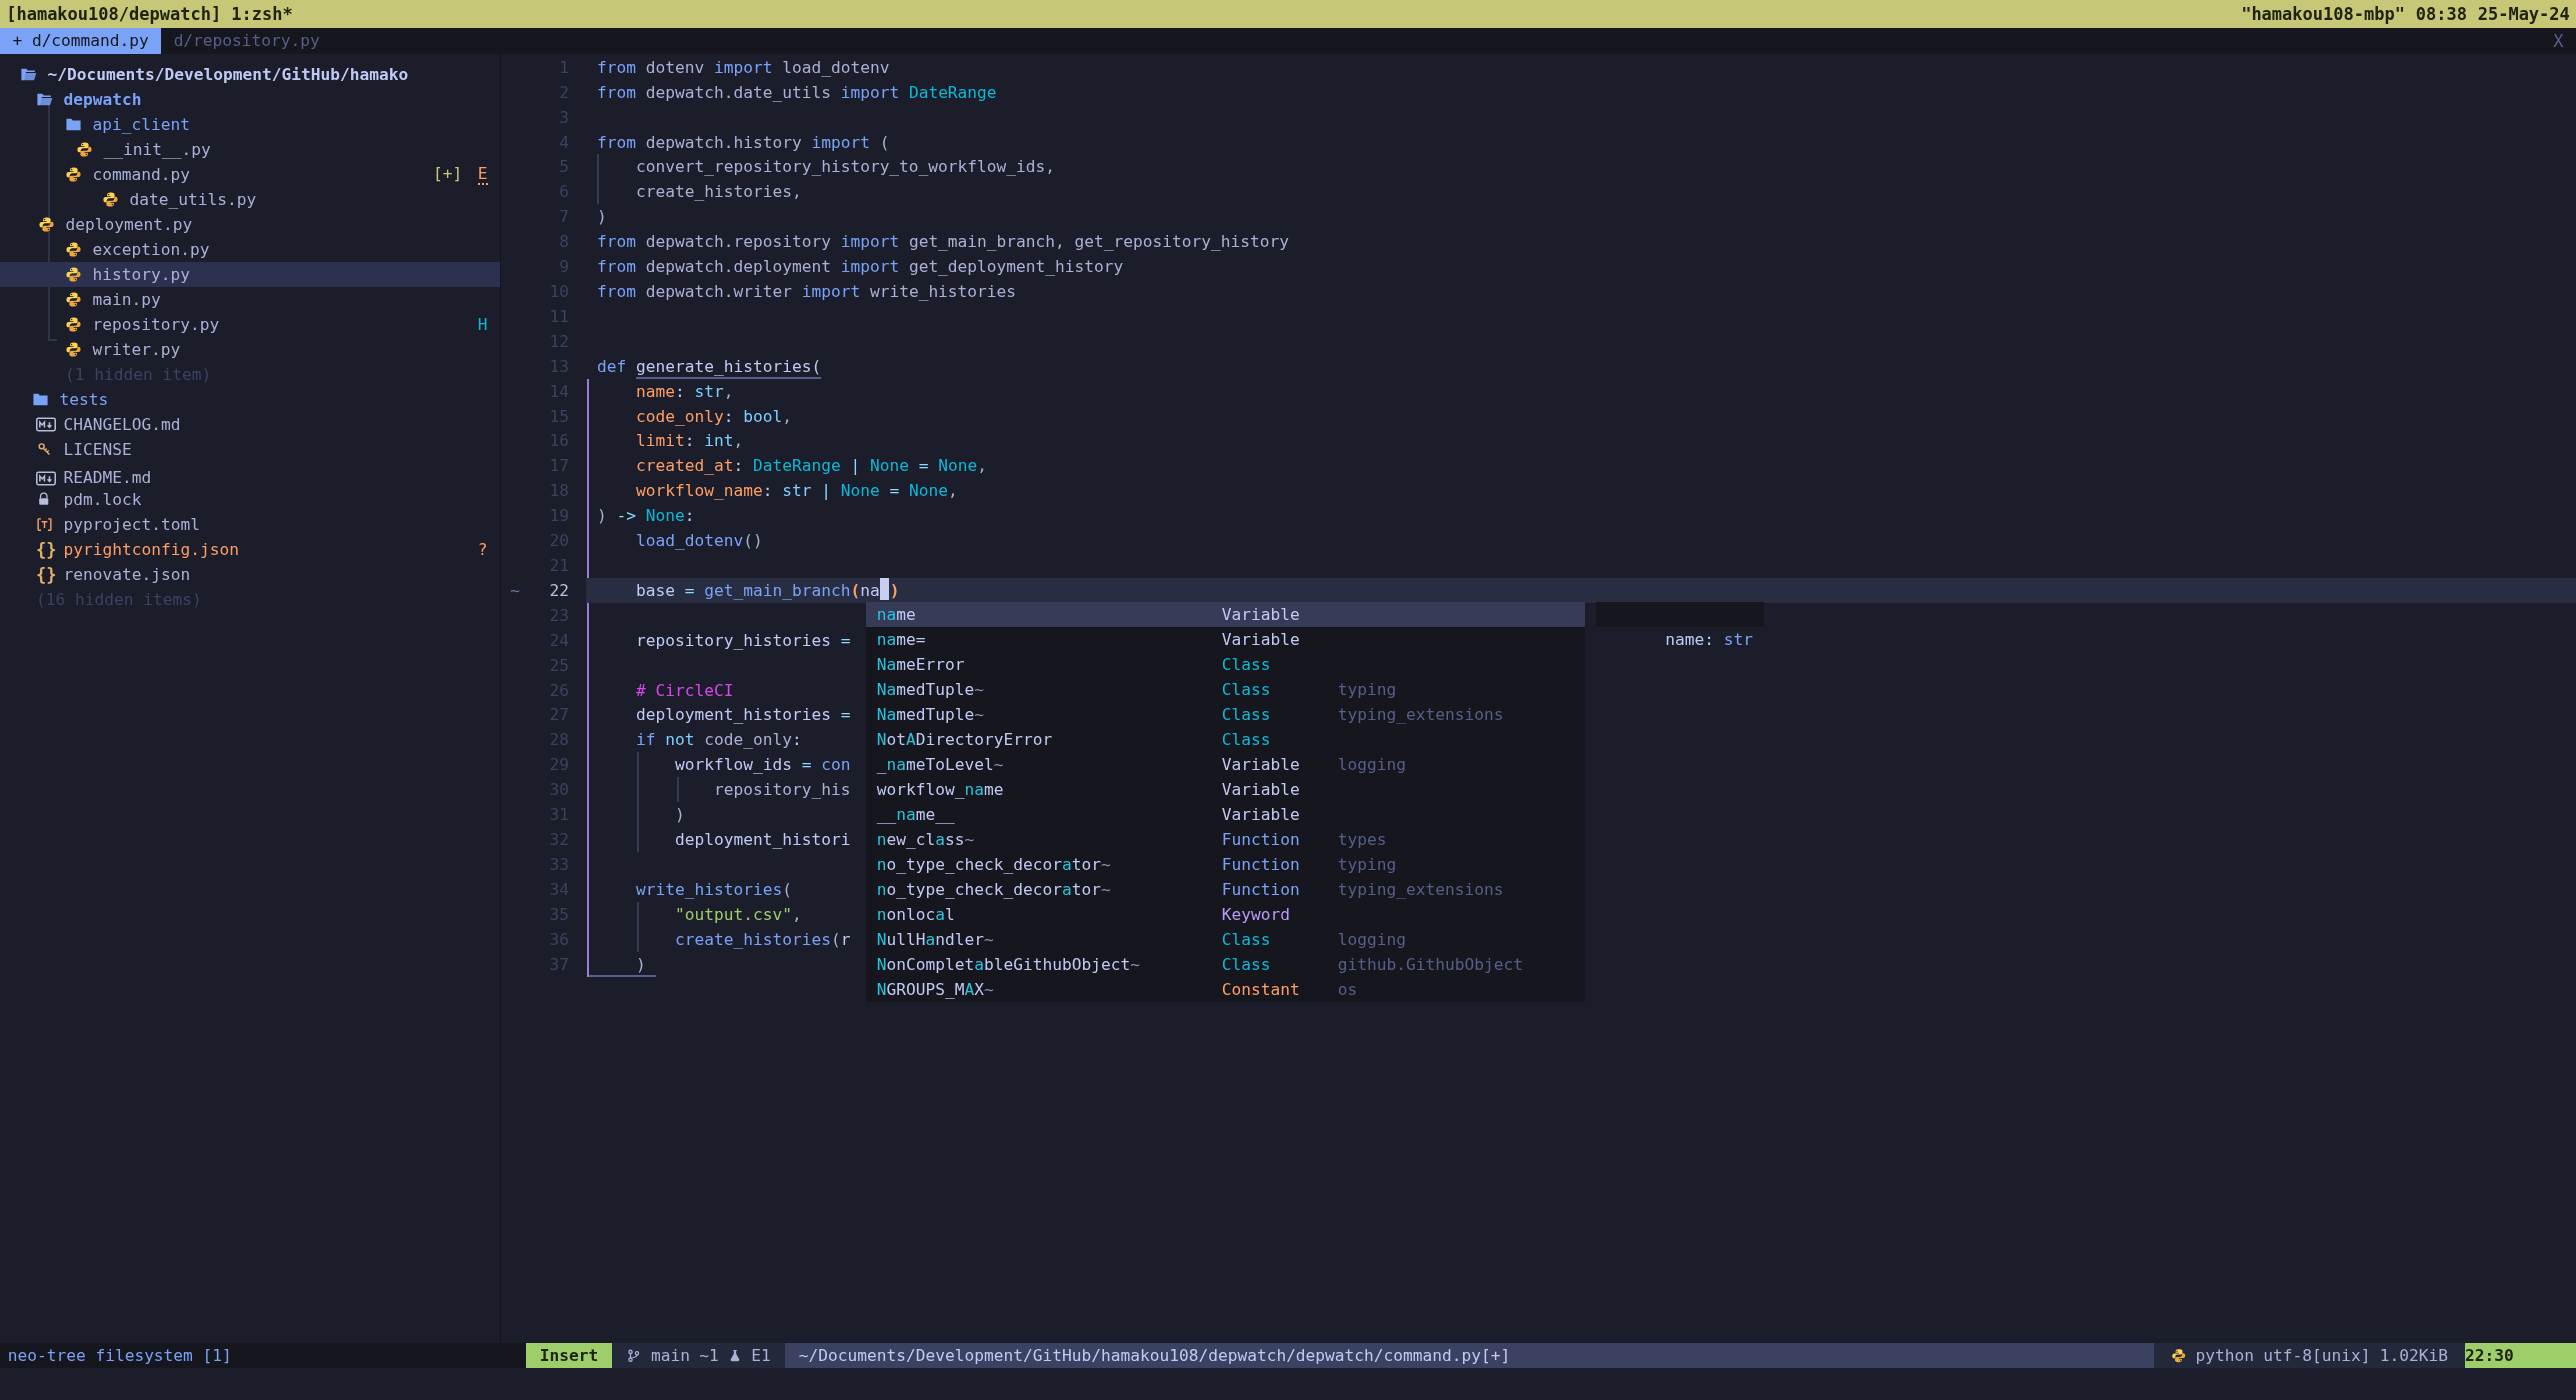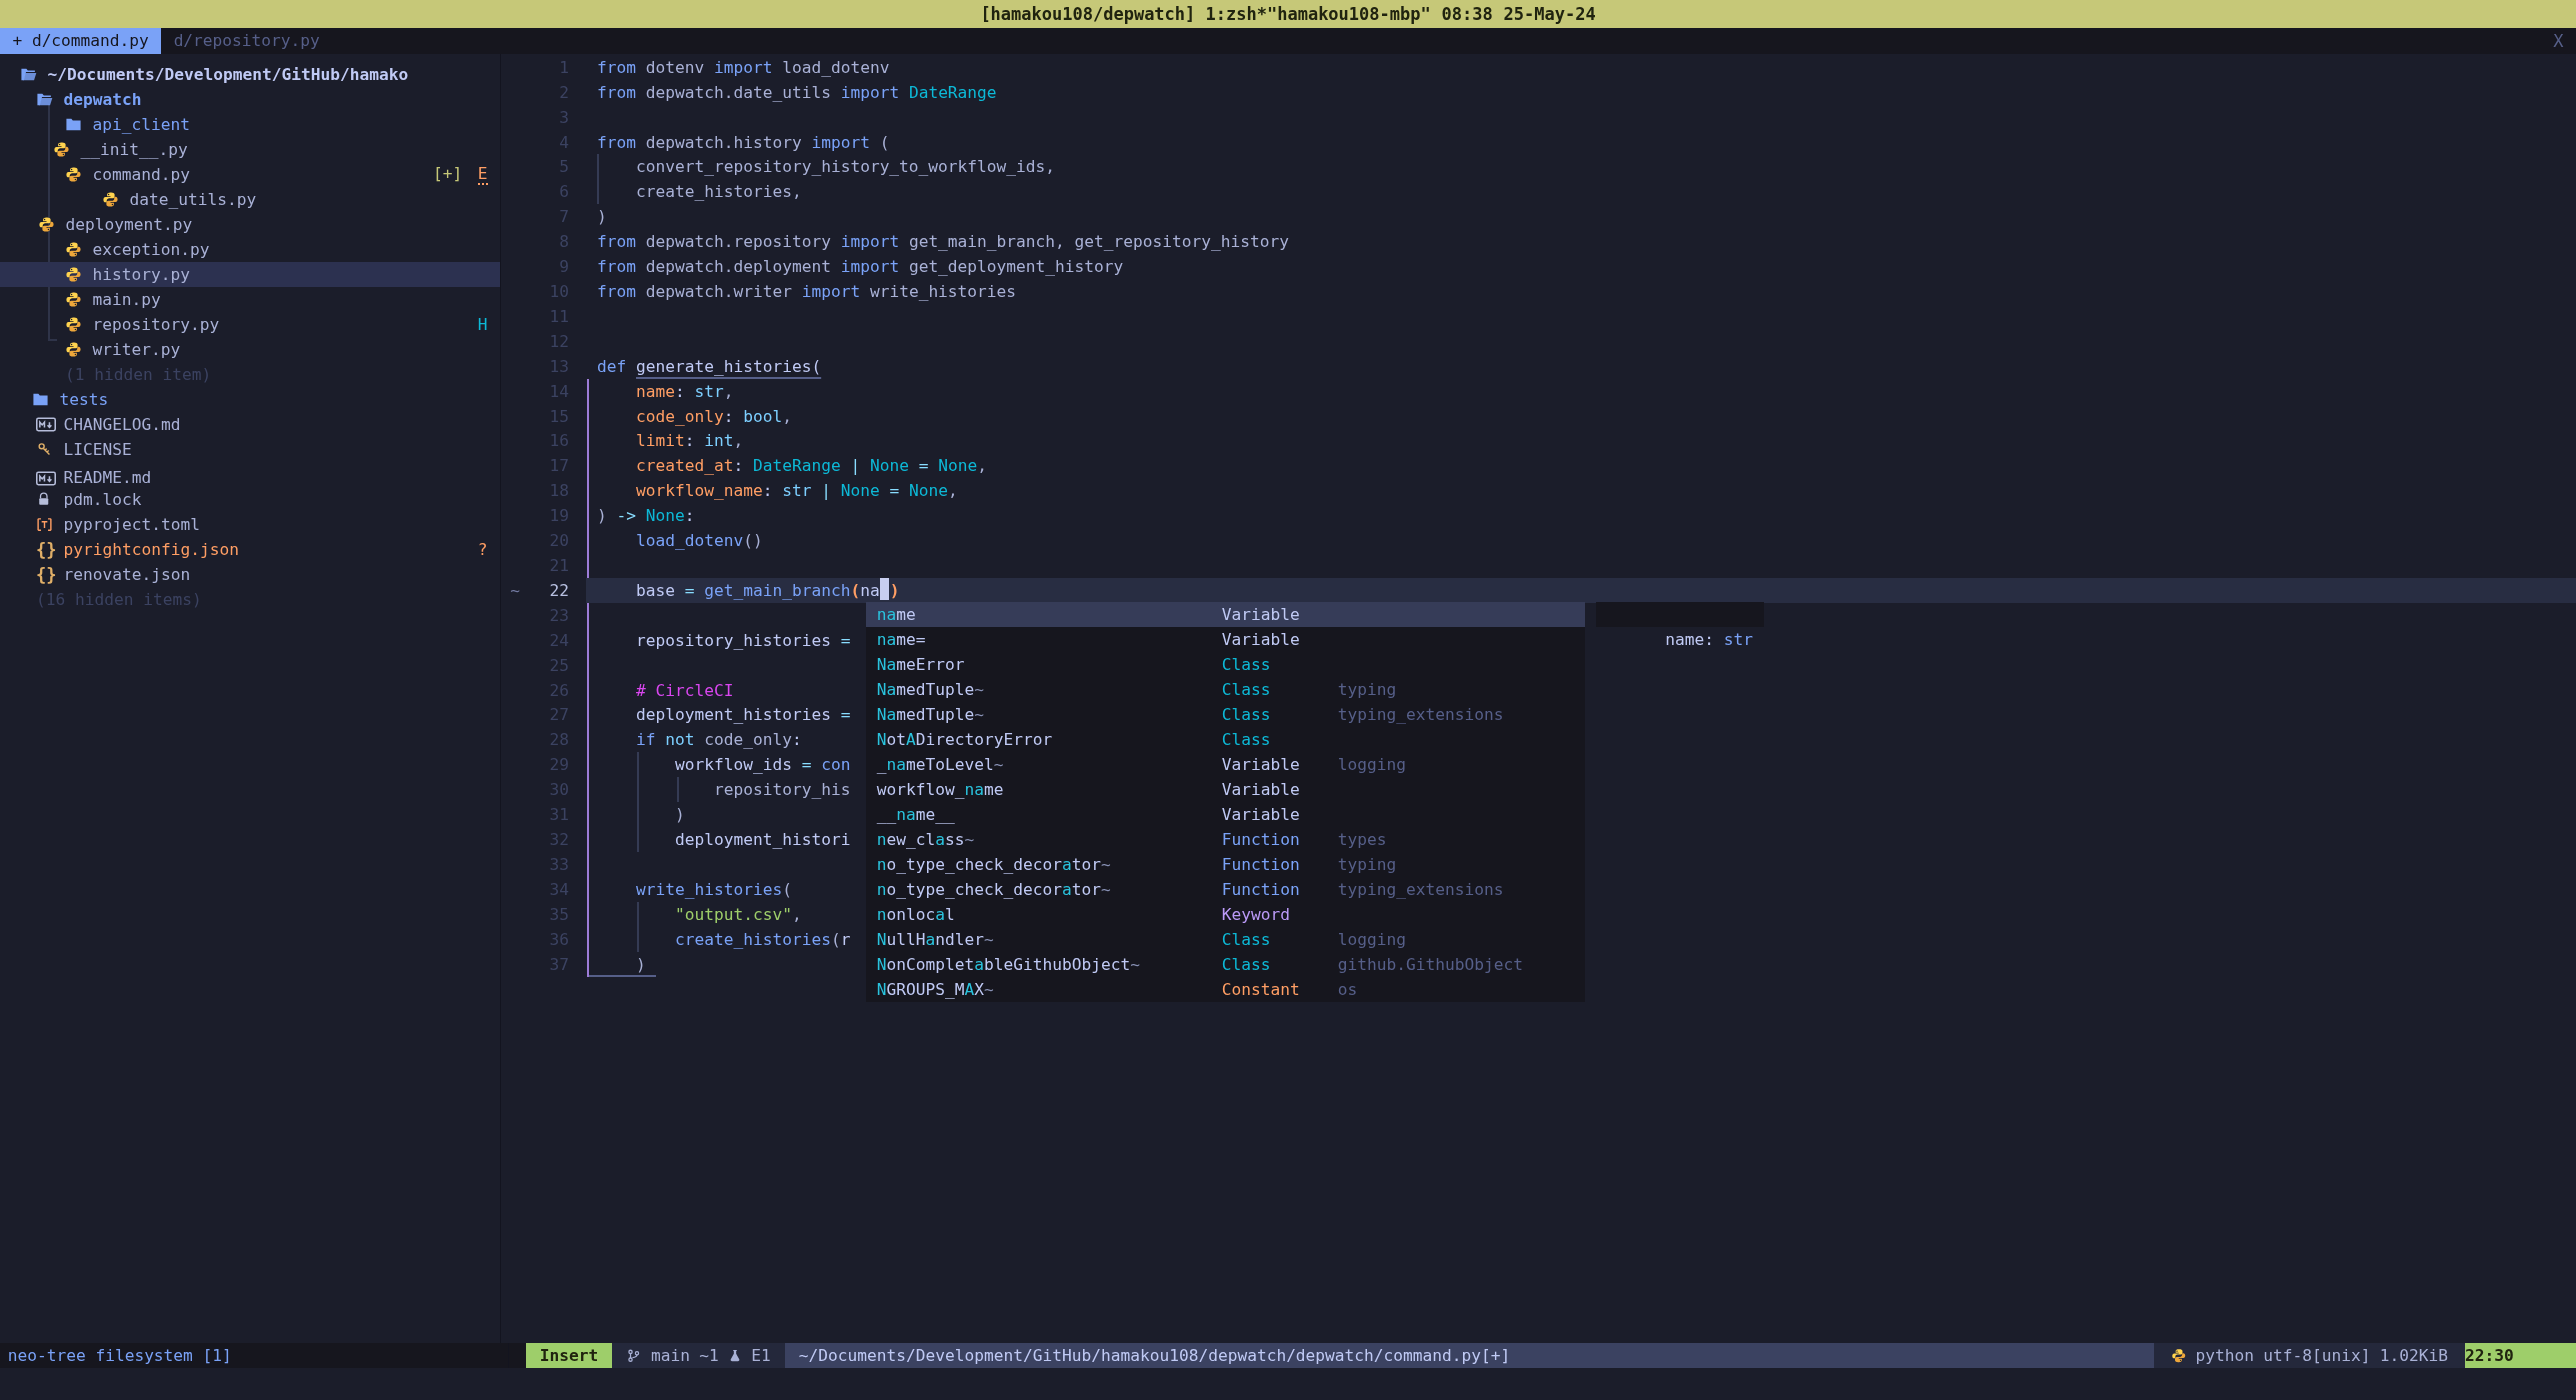--- a/index.html
+++ b/index.html
@@ -1,20 +1,20 @@
 <!DOCTYPE html>
 <html style="font-size:12.4px"><head>
 <meta charset="utf-8">
 <style>
   html,body{margin:0;padding:0;background:#101018;}
   .screen{position:relative;width:2576px;height:1400px;background:#1b1d2a;overflow:hidden;
           font-family:"DejaVu Sans Mono","Liberation Mono",monospace;font-size:16.2px;color:#a9b1d6;}
   
   .tmux{position:absolute;left:0;top:0;width:2576px;height:28px;background:#c6c878;color:#20230f;
-        font-weight:bold;font-size:17px;line-height:28px;display:flex;justify-content:center;}
+        font-weight:bold;font-size:17px;line-height:28px;display:flex;justify-content:space-between;}
   .tmux-left{padding-left:6.2px;}
   .tmux-right{padding-right:6.2px;display:flex;gap:10.8px;}
   
   .tabline{position:absolute;left:0;top:28px;width:2576px;height:26px;background:#16161e;display:flex;align-items:stretch;}
   .tab{line-height:26px;padding:0 12.4px;white-space:pre;}
   .tab.active{background:#7aa2f7;color:#16161e;}
   .tab.inactive{color:#565f89;}
   .tab-close{position:absolute;right:12.4px;top:0;line-height:26px;color:#565f89;font-size:17px;}
   
   .tree{position:absolute;left:0;top:54px;width:500px;height:1289px;background:#1b1d2a;border-right:1.5px solid #13141f;overflow:hidden;}
@@ -111,21 +111,21 @@
         <span class="tl-dir-open">depwatch</span>
       </div>
       <div class="trow" style="padding-left: 65px;">
         <span class="ticon">
           <svg width="17" height="17" viewBox="0 0 24 24">
             <path fill="#7aa2f7" d="M2 4h7l2 2.5h11V20H2z"></path>
           </svg>
         </span>
         <span class="tl-dir">api_client</span>
       </div>
-      <div class="trow" style="padding-left: 53px;">
+      <div class="trow" style="padding-left: 76px;">
         <span class="ticon">
           <svg width="17" height="17" viewBox="0 0 24 24">
             <path fill="#ffd34f" d="M11.8 2C9.2 2 7.2 3 7.2 4.9v2.6H12v.9H4.9C3 8.4 2 10.2 2 12.2s1 3.8 2.9 3.8h1.8v-2.5c0-1.9 1.7-3.3 3.6-3.3h4.6c1.6 0 2.9-1.3 2.9-2.9V4.9C17.8 3 15.6 2 13 2h-1.2z"></path>
             <circle cx="9.3" cy="4.9" r="1" fill="#1b1d2a"></circle>
             <path fill="#eea73b" d="M12.2 22c2.6 0 4.6-1 4.6-2.9v-2.6H12v-.9h7.1c1.9 0 2.9-1.8 2.9-3.8s-1-3.8-2.9-3.8h-1.8v2.5c0 1.9-1.7 3.3-3.6 3.3H9.1c-1.6 0-2.9 1.3-2.9 2.9v2.4C6.2 21 8.4 22 11 22h1.2z"></path>
             <circle cx="14.7" cy="19.1" r="1" fill="#1b1d2a"></circle>
           </svg>
         </span>
         <span class="tl-file">__init__.py</span>
       </div>

